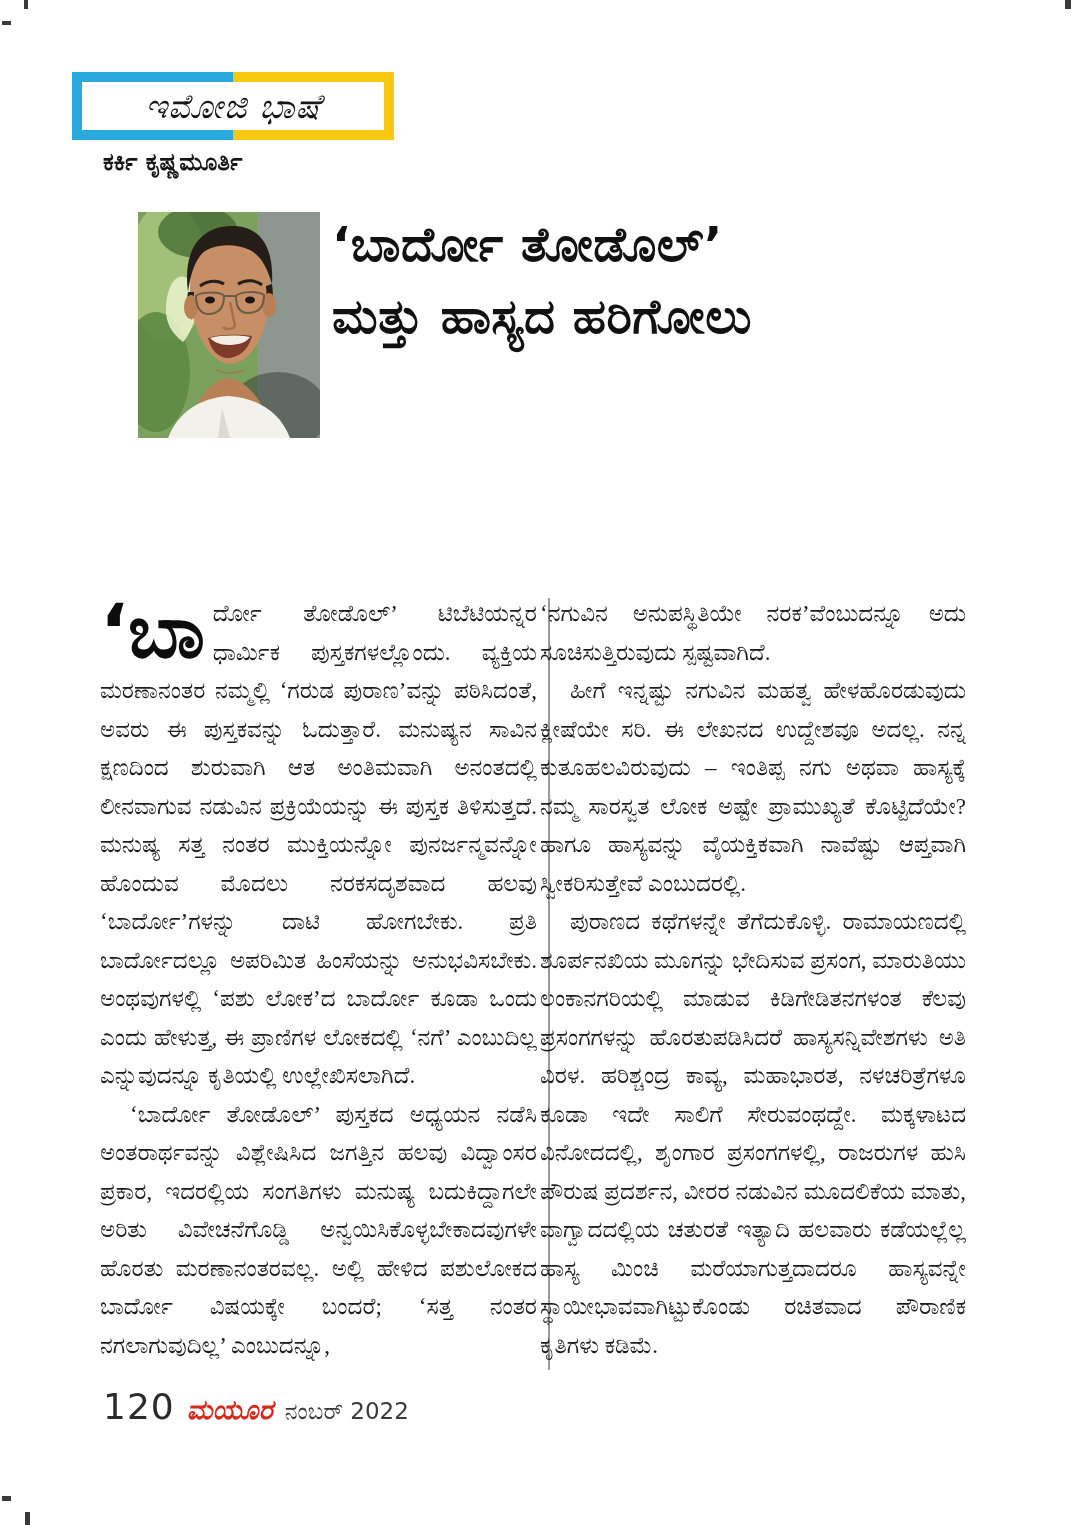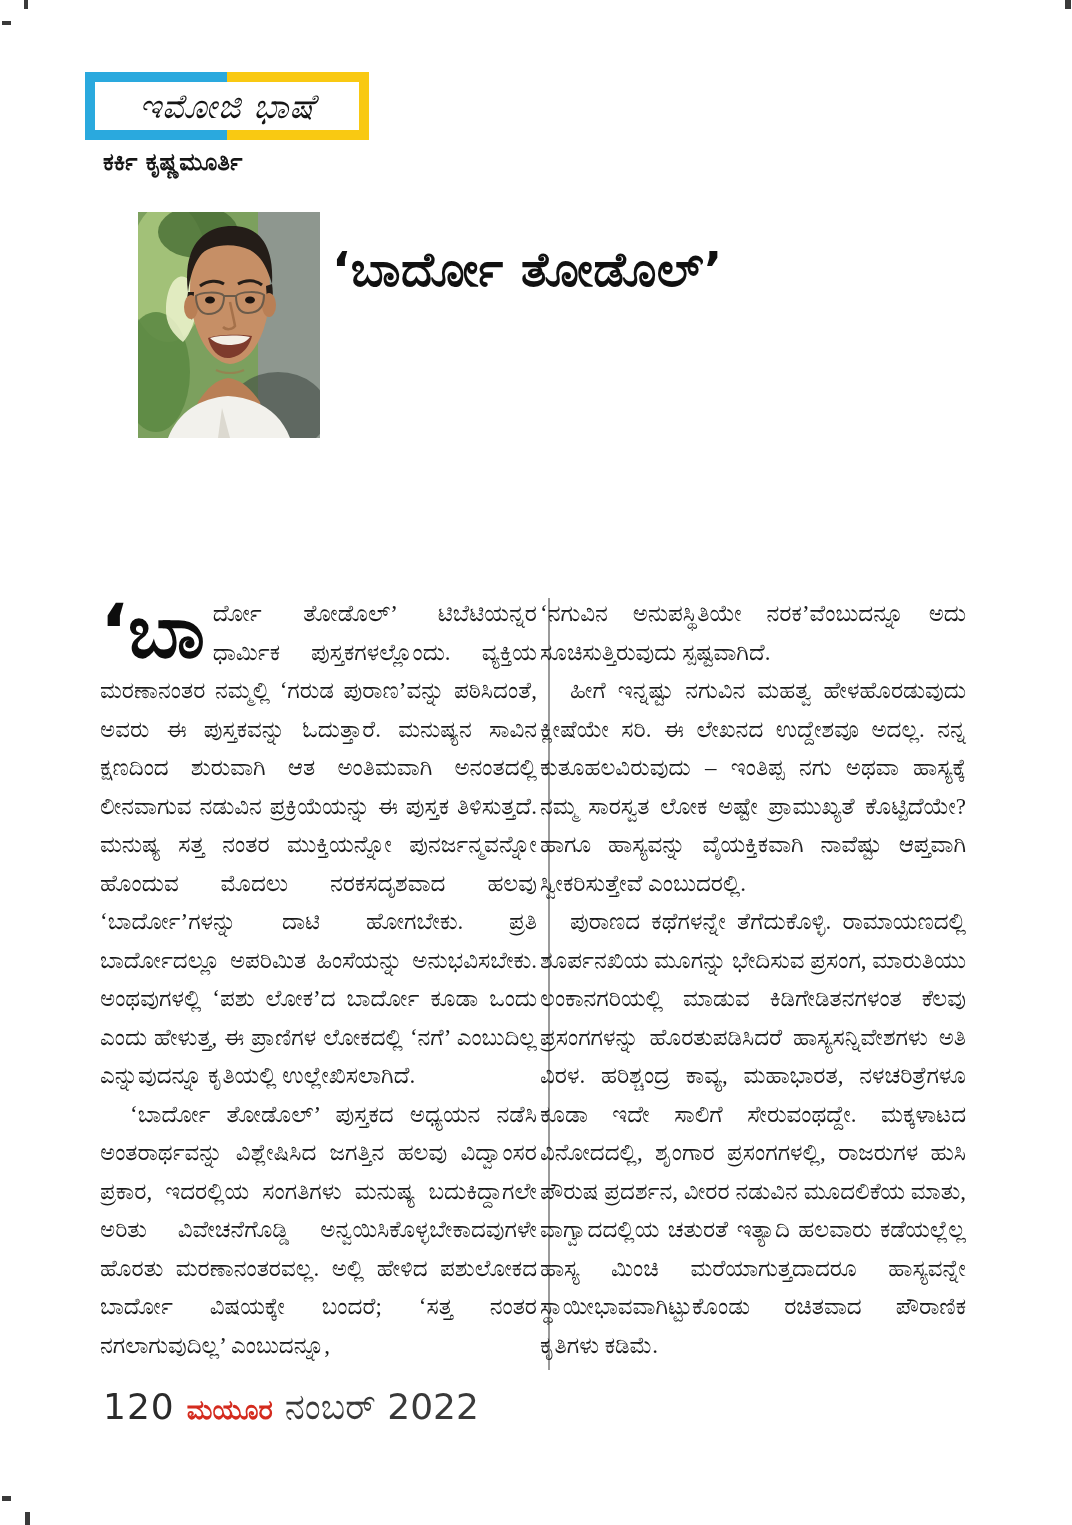--- a/index.html
+++ b/index.html
@@ -8,58 +8,58 @@
 
   
   .crop{position:absolute;background:#3a3a3a;}
   .crop-tl-v{left:24px;top:0;width:4px;height:9px;}
   .crop-tl-h{left:2px;top:21px;width:9px;height:4px;}
   .crop-tr{left:1065px;top:0;width:6px;height:9px;}
   .crop-bl-h{left:2px;top:1496px;width:9px;height:5px;}
   .crop-bl-v{left:25px;top:1512px;width:5px;height:13px;}
 
   
-  .logo-frame{position:absolute;left:85px;top:72px;width:284px;height:68px;
+  .logo-frame{position:absolute;left:72px;top:72px;width:322px;height:68px;
       background:linear-gradient(90deg,#2aa9de 0 50%,#f9c912 50% 100%);
       padding:10px;box-sizing:border-box;}
   .logo-inner{width:100%;height:100%;background:#ffffff;display:flex;align-items:center;justify-content:center;}
   .logo-text{font-family:"DejaVu Sans",sans-serif;font-size:34px;color:#161616;
       font-style:italic;letter-spacing:1px;white-space:nowrap;}
 
   .author-name{position:absolute;left:103px;top:148px;width:420px;
       font-family:"DejaVu Sans",sans-serif;font-weight:bold;font-size:24px;color:#161616;}
 
   
   .photo{position:absolute;left:138px;top:212px;width:182px;height:226px;overflow:hidden;}
 
   
   .headline{position:absolute;left:332px;top:208px;width:648px;
       font-family:"DejaVu Sans",sans-serif;font-weight:bold;color:#111111;
-      font-size:48px;line-height:72px;letter-spacing:0.5px;margin-top:25px;}
+      font-size:48px;line-height:72px;letter-spacing:0.5px;}
   .standfirst{position:absolute;left:332px;top:381px;width:648px;
       font-family:"DejaVu Sans",sans-serif;font-size:27px;line-height:40px;color:#4d4d4d;}
 
   
   .col{position:absolute;top:595px;text-align:justify;font-size:23px;line-height:38.5px;color:#1c1c1c;
       font-family:"Liberation Serif","DejaVu Serif",serif;}
   .col1{left:100px;width:437px;}
   .col2{left:540px;width:426px;}
   .col p{margin:0;}
   .col p.indent{text-indent:30px;}
   .divider{position:absolute;left:548px;top:598px;width:2px;height:772px;background:#9a9a9a;}
 
   .dropcap{float:left;font-family:"DejaVu Sans",sans-serif;font-weight:bold;
       font-size:74px;line-height:72px;padding-right:8px;color:#0d0d0d;}
 
   
   .footer{position:absolute;left:103px;top:1386px;display:flex;align-items:baseline;gap:12px;}
   .page-num{font-family:"DejaVu Sans",sans-serif;font-size:36px;color:#2b2b2b;letter-spacing:1px;}
-  .mag-name{font-family:"DejaVu Sans",sans-serif;font-weight:bold;
+  .mag-name{font-family:"DejaVu Sans",sans-serif;font-weight:bold;font-style:italic;
       font-size:27px;color:#d42b1e;}
-  .issue{font-family:"DejaVu Sans",sans-serif;font-size:36px;color:#3a3a3a;}
+  .issue{font-family:"DejaVu Sans",sans-serif;font-size:23px;color:#3a3a3a;}
 </style>
 </head>
 <body>
 
 <div id="page">
 
   <div class="crop crop-tl-v"></div>
   <div class="crop crop-tl-h"></div>
   <div class="crop crop-tr"></div>
   <div class="crop crop-bl-h"></div>
@@ -110,20 +110,21 @@
 
       <path d="M70,126 C80,122 102,122 114,124 C110,140 98,146 90,146 C80,146 73,138 70,126 Z" fill="#7e3b2c"></path>
       <path d="M72,126 C84,123 100,123 112,125 C108,131 100,133 90,133 C82,133 76,130 72,126 Z" fill="#f4efe6"></path>
 
       <path d="M78,158 C86,162 98,162 106,158" stroke="#a5714a" stroke-width="2" fill="none" opacity="0.6"></path>
     </svg>
   </div>
 
   <div class="headline">
     <div>‘ಬಾರ್ದೋ ತೋಡೊಲ್’</div>
+    <div>ಮತ್ತು ಹಾಸ್ಯದ ಹರಿಗೋಲು</div>
   </div>
 
 
   <div class="col col1">
     <p><span class="dropcap">‘ಬಾ</span><span>ರ್ದೋ ತೋಡೊಲ್’ ಟಿಬೆಟಿಯನ್ನರ ಧಾರ್ಮಿಕ ಪುಸ್ತಕಗಳಲ್ಲೊಂದು. ವ್ಯಕ್ತಿಯ ಮರಣಾನಂತರ ನಮ್ಮಲ್ಲಿ ‘ಗರುಡ ಪುರಾಣ’ವನ್ನು ಪಠಿಸಿದಂತೆ, ಅವರು ಈ ಪುಸ್ತಕವನ್ನು ಓದುತ್ತಾರೆ. ಮನುಷ್ಯನ ಸಾವಿನ ಕ್ಷಣದಿಂದ ಶುರುವಾಗಿ ಆತ ಅಂತಿಮವಾಗಿ ಅನಂತದಲ್ಲಿ ಲೀನವಾಗುವ ನಡುವಿನ ಪ್ರಕ್ರಿಯೆಯನ್ನು ಈ ಪುಸ್ತಕ ತಿಳಿಸುತ್ತದೆ. ಮನುಷ್ಯ ಸತ್ತ ನಂತರ ಮುಕ್ತಿಯನ್ನೋ ಪುನರ್ಜನ್ಮವನ್ನೋ ಹೊಂದುವ ಮೊದಲು ನರಕಸದೃಶವಾದ ಹಲವು ‘ಬಾರ್ದೋ’ಗಳನ್ನು ದಾಟಿ ಹೋಗಬೇಕು. ಪ್ರತಿ ಬಾರ್ದೋದಲ್ಲೂ ಅಪರಿಮಿತ ಹಿಂಸೆಯನ್ನು ಅನುಭವಿಸಬೇಕು. ಅಂಥವುಗಳಲ್ಲಿ ‘ಪಶು ಲೋಕ’ದ ಬಾರ್ದೋ ಕೂಡಾ ಒಂದು ಎಂದು ಹೇಳುತ್ತ, ಈ ಪ್ರಾಣಿಗಳ ಲೋಕದಲ್ಲಿ ‘ನಗೆ’ ಎಂಬುದಿಲ್ಲ ಎನ್ನುವುದನ್ನೂ ಕೃತಿಯಲ್ಲಿ ಉಲ್ಲೇಖಿಸಲಾಗಿದೆ.</span></p>
     <p class="indent">‘ಬಾರ್ದೋ ತೋಡೊಲ್’ ಪುಸ್ತಕದ ಅಧ್ಯಯನ ನಡೆಸಿ ಅಂತರಾರ್ಥವನ್ನು ವಿಶ್ಲೇಷಿಸಿದ ಜಗತ್ತಿನ ಹಲವು ವಿದ್ವಾಂಸರ ಪ್ರಕಾರ, ಇದರಲ್ಲಿಯ ಸಂಗತಿಗಳು ಮನುಷ್ಯ ಬದುಕಿದ್ದಾಗಲೇ ಅರಿತು ವಿವೇಚನೆಗೊಡ್ಡಿ ಅನ್ವಯಿಸಿಕೊಳ್ಳಬೇಕಾದವುಗಳೇ ಹೊರತು ಮರಣಾನಂತರವಲ್ಲ. ಅಲ್ಲಿ ಹೇಳಿದ ಪಶುಲೋಕದ ಬಾರ್ದೋ ವಿಷಯಕ್ಕೇ ಬಂದರೆ; ‘ಸತ್ತ ನಂತರ ನಗಲಾಗುವುದಿಲ್ಲ’ ಎಂಬುದನ್ನೂ,</p>
   </div>
 
   <div class="divider"></div>
 

